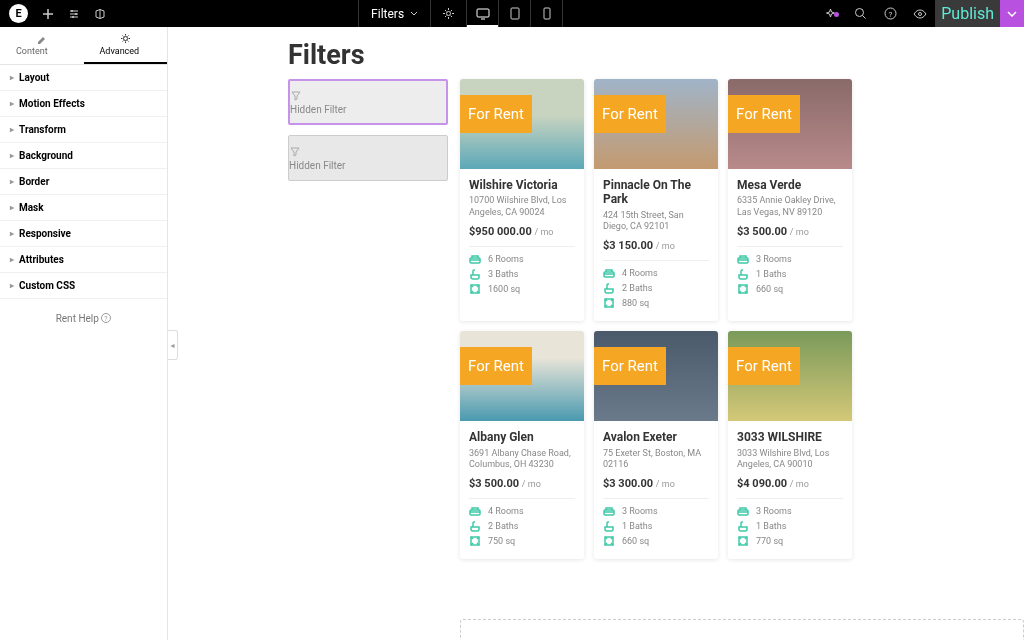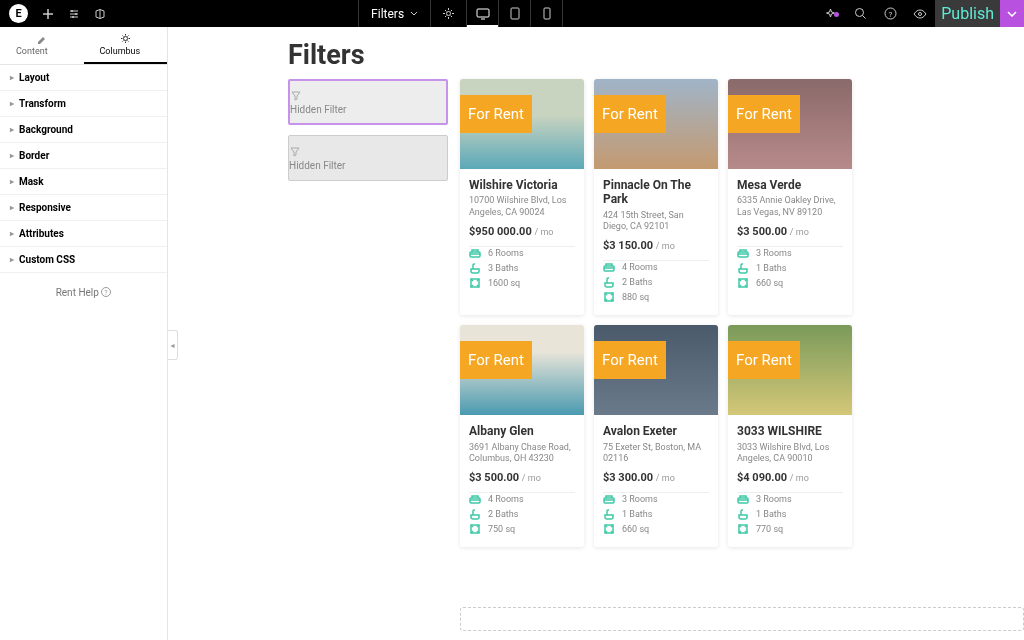--- a/index.html
+++ b/index.html
@@ -43,21 +43,21 @@
 
 .listings{display:grid;grid-template-columns:repeat(3,124px);gap:10px}
 .card{background:#fff;border-radius:3px;box-shadow:0 1px 4px rgba(0,0,0,.1);overflow:hidden}
 .card-img{height:90px;position:relative;background:#7a8a6a}
 .badge{position:absolute;top:16px;left:0;background:#f5a623;color:#fff;font-size:15px;padding:10px 8px}
 .card-body{padding:9px}
 .card-title{font-size:12px;font-weight:bold;color:#333;margin-bottom:3px;line-height:1.2}
 .card-addr{font-size:9px;color:#888;line-height:1.3;margin-bottom:6px}
 .card-price{font-size:11px;font-weight:bold;color:#333;margin-bottom:8px}
 .card-price .per{font-weight:normal;color:#999;font-size:9px}
-.feats{border-top:1px solid #eee;padding-top:0}
+.feats{border-top:1px solid #eee;padding-top:6px}
 .feat{display:flex;align-items:center;gap:7px;font-size:9px;color:#888;margin-bottom:3px}
 .feat-icon{width:12px;height:12px;stroke:#3ec9a7;fill:none;stroke-width:1.5}
 
 .img1{background:linear-gradient(#c9d4c0 40%,#5ba8b8)}
 .img2{background:linear-gradient(#a0b4c8,#c49a70)}
 .img3{background:linear-gradient(#8a6a6a,#b88a8a)}
 .img4{background:linear-gradient(#e8e4d8 30%,#4a9ab0)}
 .img5{background:linear-gradient(#4a5a6a,#6a7a8a)}
 .img6{background:linear-gradient(#7a9a5a,#d4c878)}
 
@@ -152,24 +152,25 @@
 
 <div class="main">
   <div class="sidebar">
     <div class="tabs">
       <div class="tab"><svg class="tab-icon">
             <path d="M2 9l5-5 2 2-5 5H2z" fill="#888"></path>
           </svg><span>Content</span></div>
       <div class="tab active"><svg class="tab-icon">
             <circle cx="5.5" cy="5.5" r="2" fill="none" stroke="#333"></circle>
             <path d="M5.5 1v1.5M5.5 8.5V10M1 5.5h1.5M8.5 5.5H10M2.5 2.5l1 1M7.5 7.5l1 1M2.5 8.5l1-1M7.5 3.5l1-1" stroke="#333"></path>
-          </svg><span>Columbus</span></div>
+          </svg><span>Advanced</span></div>
     </div>
     <div class="sections" id="sections">
         <div class="section-hdr">Layout</div>
+        <div class="section-hdr">Motion Effects</div>
         <div class="section-hdr">Transform</div>
         <div class="section-hdr">Background</div>
         <div class="section-hdr">Border</div>
         <div class="section-hdr">Mask</div>
         <div class="section-hdr">Responsive</div>
         <div class="section-hdr">Attributes</div>
         <div class="section-hdr">Custom CSS</div>
       </div>
     <div class="need-help"><span>Rent Help</span> <svg width="10" height="10" style="vertical-align:-1px">
           <circle cx="5" cy="5" r="4.5" fill="none" stroke="#999"></circle>

